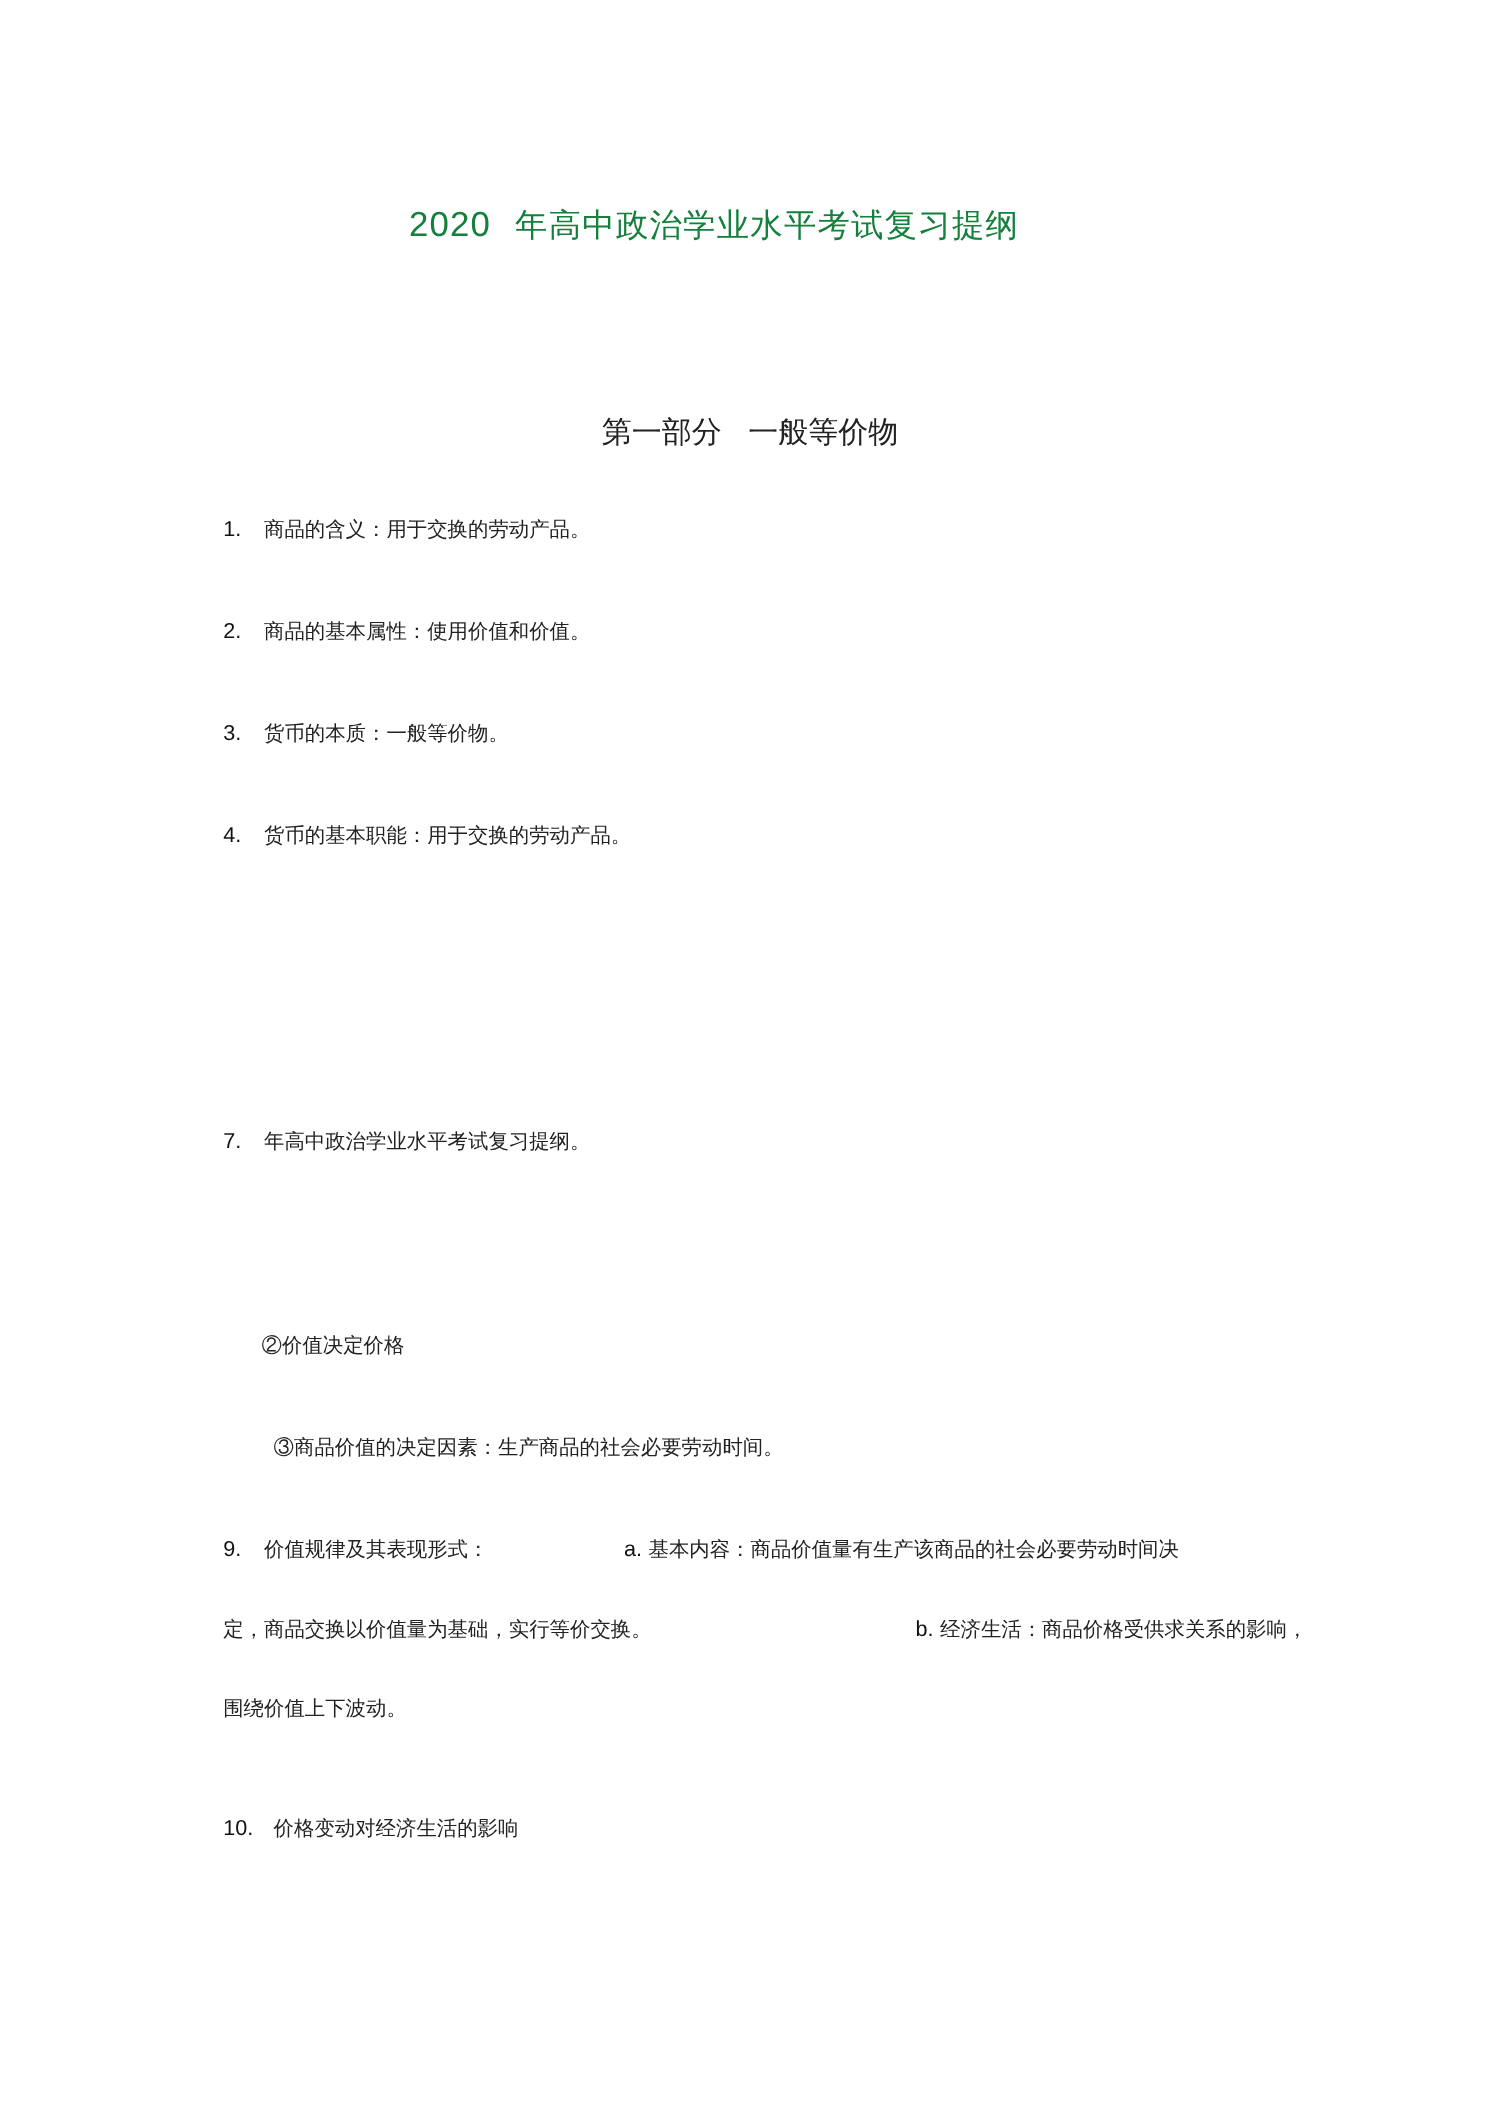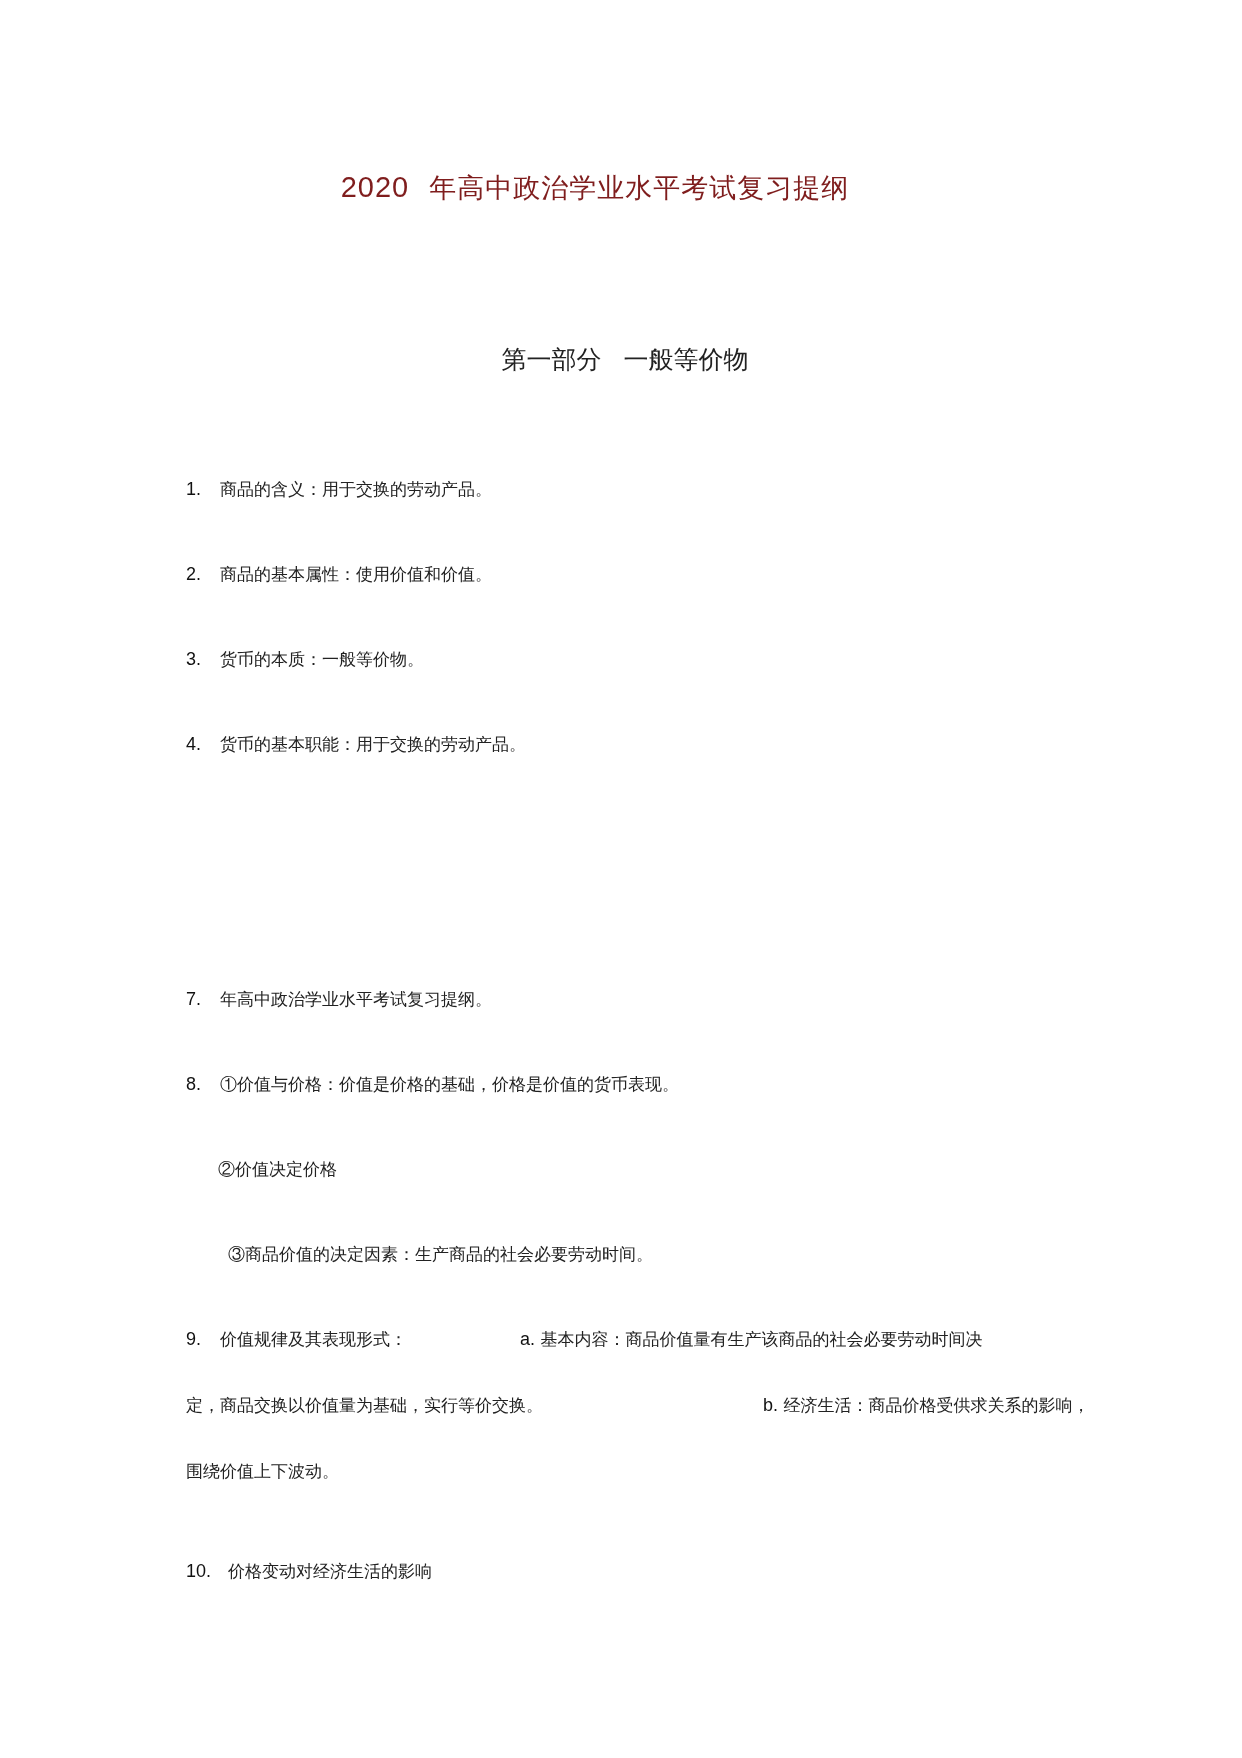--- a/index.html
+++ b/index.html
@@ -23,21 +23,21 @@
       background: #ffffff;
     }
     .doc-title {
       position: absolute;
       top: 170px;
       left: 0;
       width: 1190px;
       text-align: center;
       font-size: 27px;
       letter-spacing: 1px;
-      color: #7f1d1d;
+      color: #15803d;
     }
     .doc-title .year {
       font-family: "Liberation Sans", sans-serif;
       font-size: 29px;
       margin-right: 20px;
     }
     .section-title {
       position: absolute;
       top: 343px;
       left: 0;
@@ -48,21 +48,20 @@
       color: #222;
     }
     .section-title .sp { display: inline-block; width: 22px; }
     .line {
       position: absolute;
       left: 186px;
       font-size: 17px;
       white-space: nowrap;
       color: #222;
       font-family: "DejaVu Serif", "Liberation Serif", serif;
-      margin-top: 48px;
     }
     .line .num {
       font-family: "Liberation Sans", sans-serif;
       font-size: 18px;
       color: #111;
       display: inline-block;
       width: 34px;
     }
     .line .num.wide { width: 42px; }
     .line .latin {
@@ -99,23 +98,20 @@
   <div class="line" style="top:685px">
     <span class="num">4.</span><span>货币的基本职能：用于交换的劳动产品。</span>
   </div>
 
 
 
   <div class="line" style="top:940px">
     <span class="num">7.</span><span>年高中政治学业水平考试复习提纲。</span>
   </div>
 
-  <div class="line" style="top:1025px">
-    <span class="num">8.</span><span>①价值与价格：价值是价格的基础，价格是价值的货币表现。</span>
-  </div>
 
   <div class="line" style="top:1110px; left:218px">
     <span>②价值决定价格</span>
   </div>
 
   <div class="line" style="top:1195px; left:228px">
     <span>③商品价值的决定因素：生产商品的社会必要劳动时间。</span>
   </div>
 
   <div>

